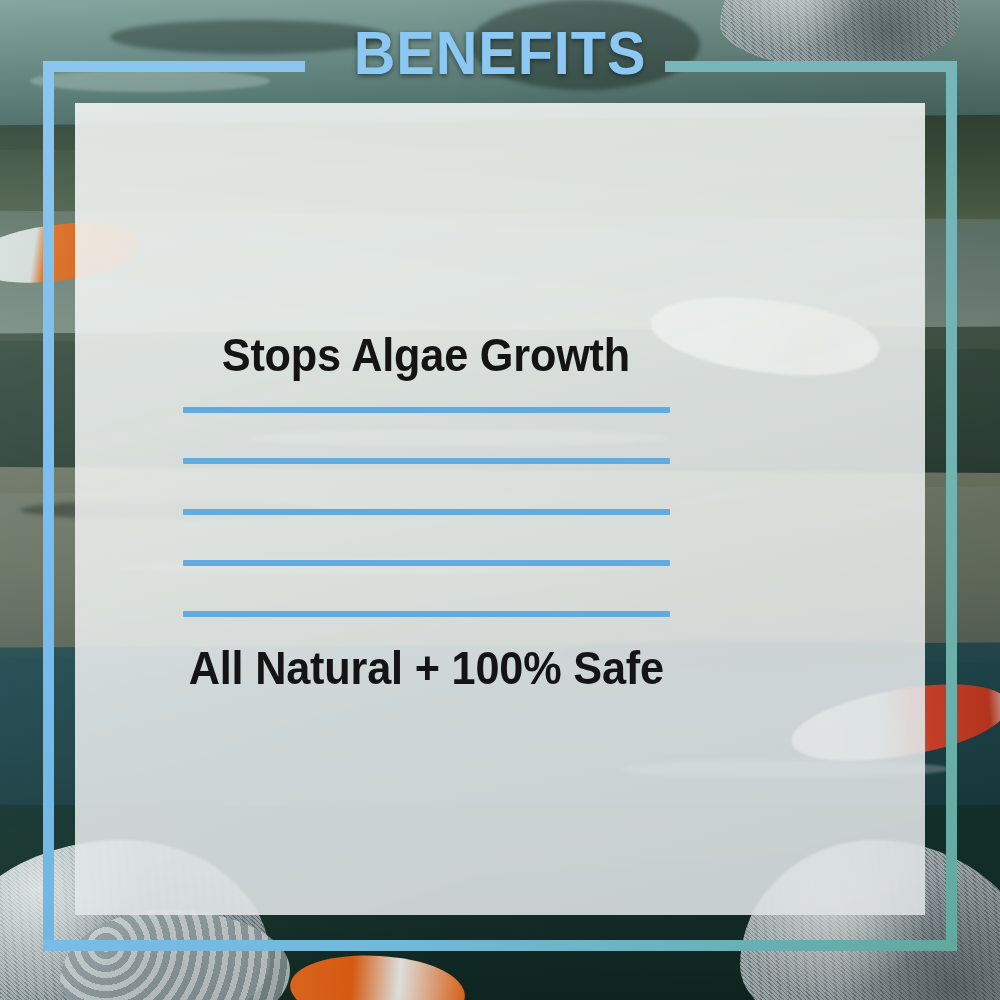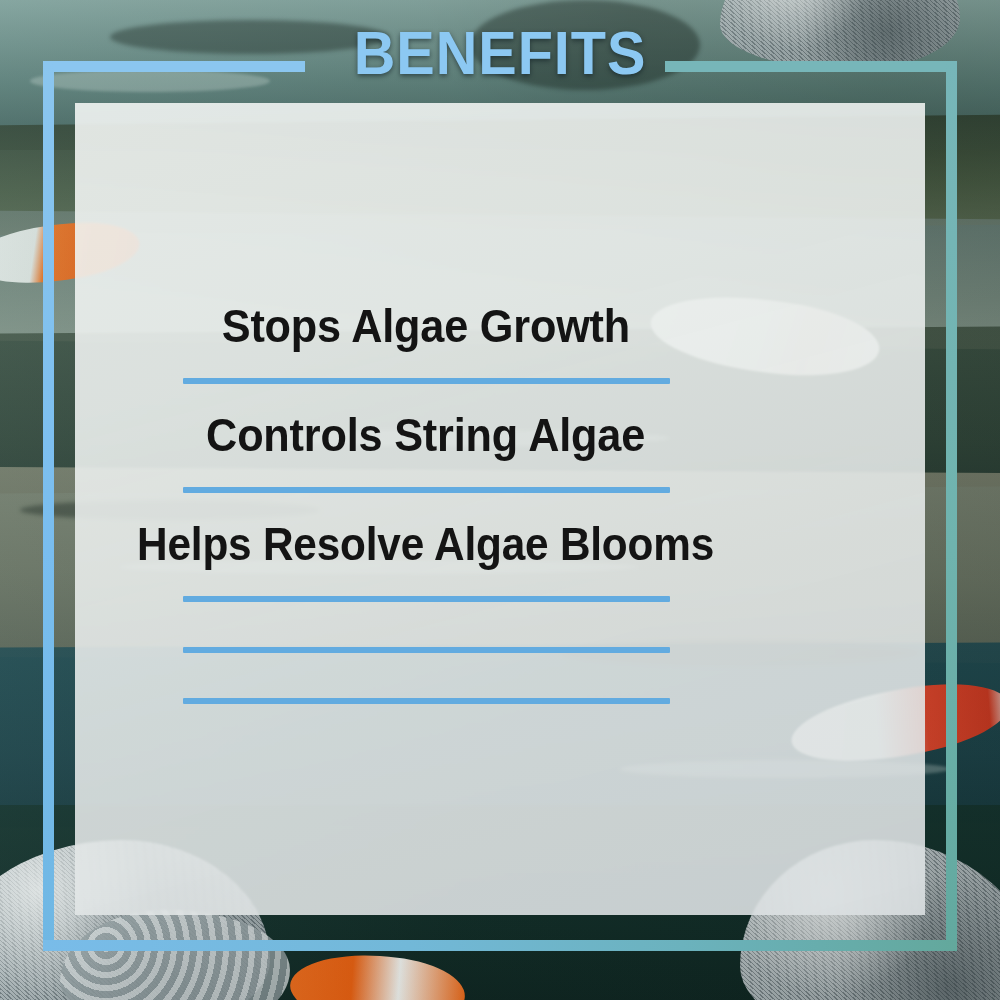--- a/index.html
+++ b/index.html
@@ -261,30 +261,27 @@
 
   <div class="title">BENEFITS</div>
 
   <div class="list">
 
     <div class="benefit-item">
       <div class="benefit-text">Stops Algae Growth</div>
     </div>
     <div class="divider d-w1"></div>
 
+    <div class="divider d-w2"></div>
+
+    <div class="divider d-w3"></div>
+
+    <div class="divider d-w4"></div>
+
+    <div class="divider d-w5"></div>
+
     <div class="benefit-item">
-      <div class="benefit-text">Controls String Algae</div>
+      <div class="benefit-text">All Natural + 100% Safe</div>
     </div>
-    <div class="divider d-w2"></div>
-
-    <div class="benefit-item">
-      <div class="benefit-text wide">Helps Resolve Algae Blooms</div>
-    </div>
-    <div class="divider d-w3"></div>
-
-    <div class="divider d-w4"></div>
-
-    <div class="divider d-w5"></div>
-
 
   </div>
 
 </div>
 
 </body></html>

